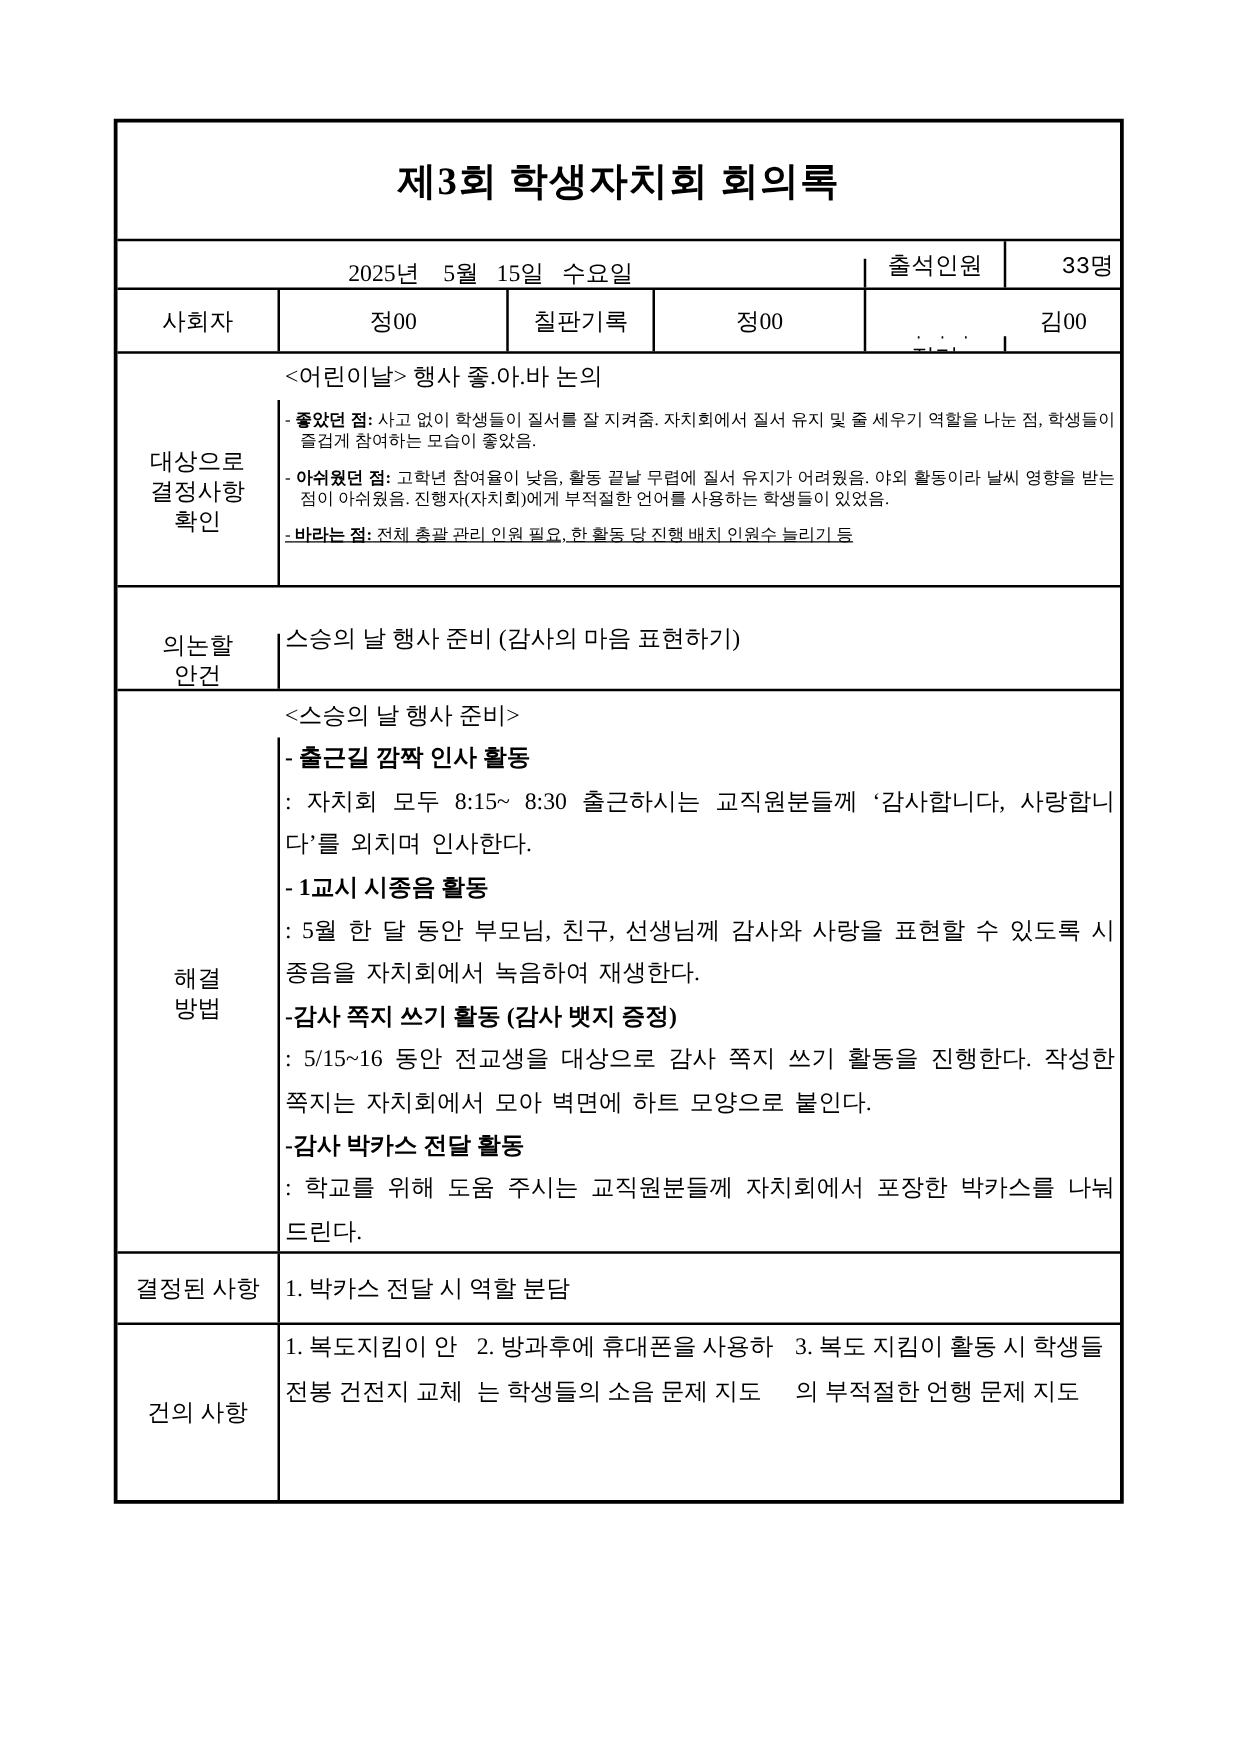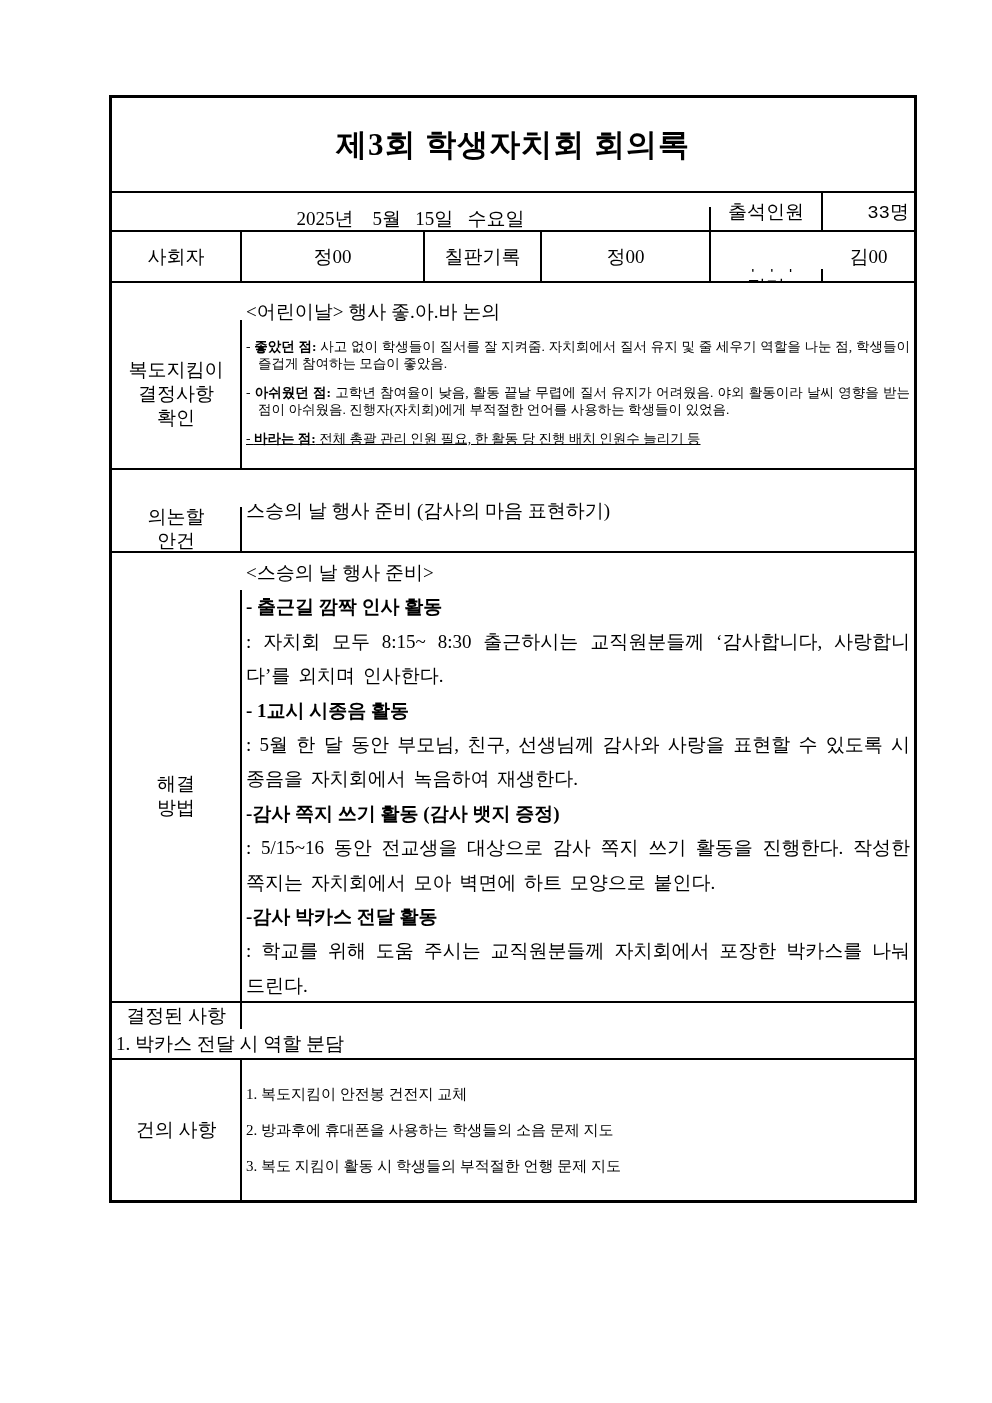--- a/index.html
+++ b/index.html
@@ -5,41 +5,41 @@
   * { box-sizing: border-box; margin: 0; padding: 0; }
   html, body {
     width: 992px; height: 1403px;
     background: #ffffff;
     color: #000000;
     font-family: "Liberation Serif", "DejaVu Serif", serif;
   }
   .page { position: relative; width: 992px; height: 1403px; background: #ffffff; overflow: hidden; }
 
   .doc-table {
-    position: absolute; left: 109px; top: 95px;
+    position: absolute; left: 91px; top: 95px;
     width: 808px;
     border: 3px solid #000;
     background: #fff;
   }
   .row { display: flex; border-bottom: 2px solid #000; }
   .row:last-child { border-bottom: none; }
   .cell { border-right: 2px solid #000; overflow: hidden; }
   .cell:last-child { border-right: none; }
 
   .center { display: flex; align-items: center; justify-content: center; text-align: center; }
   .vcenter { display: flex; align-items: center; }
 
   
   .r-title { height: 95px; }
   .r-date { height: 39px; }
   .r-roles { height: 51px; }
   .r-prev { height: 187px; }
   .r-agenda { height: 83px; }
   .r-solution { height: 450px; }
-  .r-decision { height: 57px; flex-direction: column; }
+  .r-decision { height: 57px; }
   .r-suggest { height: 140px; }
 
   
   .w-label { width: 130px; flex: none; }
   .w-name1 { width: 183px; flex: none; }
   .w-board { width: 117px; flex: none; }
   .w-name2 { width: 169px; flex: none; }
   .w-att { width: 112px; flex: none; }
   .w-last { flex: 1; }
   .w-date { width: 599px; flex: none; margin-top: 14px; }
@@ -47,37 +47,37 @@
 
   .title-cell { width: 100%; font-size: 31px; font-weight: bold; letter-spacing: 1px; }
   .fs-std { font-size: 19px; }
   .pre { white-space: pre; }
 
   .att-val { justify-content: flex-end; text-align: right; padding-right: 5px; font-family: Liberation Mono, monospace; }
 
   .label-stack { flex-direction: column; line-height: 24px; margin-top: 37px; }
 
   
-  .prev-content { padding: 16px 4px 4px 4px; border-radius: 32px; }
+  .prev-content { padding: 5px 4px 4px 4px; border-radius: 32px; }
   .prev-heading { font-size: 19px; margin-bottom: 13px; }
   .prev-item { font-size: 13.5px; line-height: 17px; margin-bottom: 12px; padding-left: 12px; text-indent: -12px; text-align: justify; word-break: break-all; }
   .prev-item:last-child { margin-bottom: 0; text-decoration: underline; }
   .prev-item b { font-weight: bold; }
 
   .agenda-content { padding-left: 4px; font-size: 19px; }
 
   .solution-content { padding: 3px 4px 0 4px; font-size: 19px; line-height: 34.4px; }
   .sol-heading { font-weight: normal; }
   .sol-title { font-weight: bold; }
   .sol-desc { text-align: justify; word-break: break-all; word-spacing: 3px; }
 
   .decision-content { padding-left: 4px; font-size: 19px; border-radius: 10px; }
 
-  .suggest-content { padding-left: 4px; font-size: 15px; line-height: 36px;
-    display: flex; flex-direction: column; justify-content: center; }
+  .suggest-content { padding-left: 4px; font-size: 19px; line-height: 36px;
+    display: flex; flex-direction: row; justify-content: center; }
 </style>
 </head>
 <body>
 
 <div class="page">
   <div class="doc-table">
 
     <div class="row r-title">
       <div class="cell w-last center title-cell">제3회  학생자치회  회의록</div>
     </div>
@@ -95,21 +95,21 @@
       <div class="cell w-name2 center fs-std">정00</div>
       <div class="cell w-att center label-stack fs-std">
         <span>회의록</span>
         <span>정리</span>
       </div>
       <div class="cell w-last center fs-std">김00</div>
     </div>
 
     <div class="row r-prev">
       <div class="cell w-label center label-stack fs-std">
-        <span>복도지킴이</span>
+        <span>대상으로</span>
         <span>결정사항</span>
         <span>확인</span>
       </div>
       <div class="cell w-content prev-content">
         <div class="prev-heading">&lt;어린이날&gt; 행사 좋.아.바 논의</div>
         <div class="prev-item"><span>- </span><b>좋았던 점:</b><span> 사고 없이 학생들이 질서를 잘 지켜줌. 자치회에서 질서 유지 및 줄 세우기 역할을 나눈 점, 학생들이 즐겁게 참여하는 모습이 좋았음.</span></div>
         <div class="prev-item"><span>- </span><b>아쉬웠던 점:</b><span> 고학년 참여율이 낮음, 활동 끝날 무렵에 질서 유지가 어려웠음. 야외 활동이라 날씨 영향을 받는 점이 아쉬웠음. 진행자(자치회)에게 부적절한 언어를 사용하는 학생들이 있었음.</span></div>
         <div class="prev-item"><span>- </span><b>바라는 점:</b><span> 전체 총괄 관리 인원 필요, 한 활동 당 진행 배치 인원수 늘리기 등</span></div>
       </div>
     </div>

